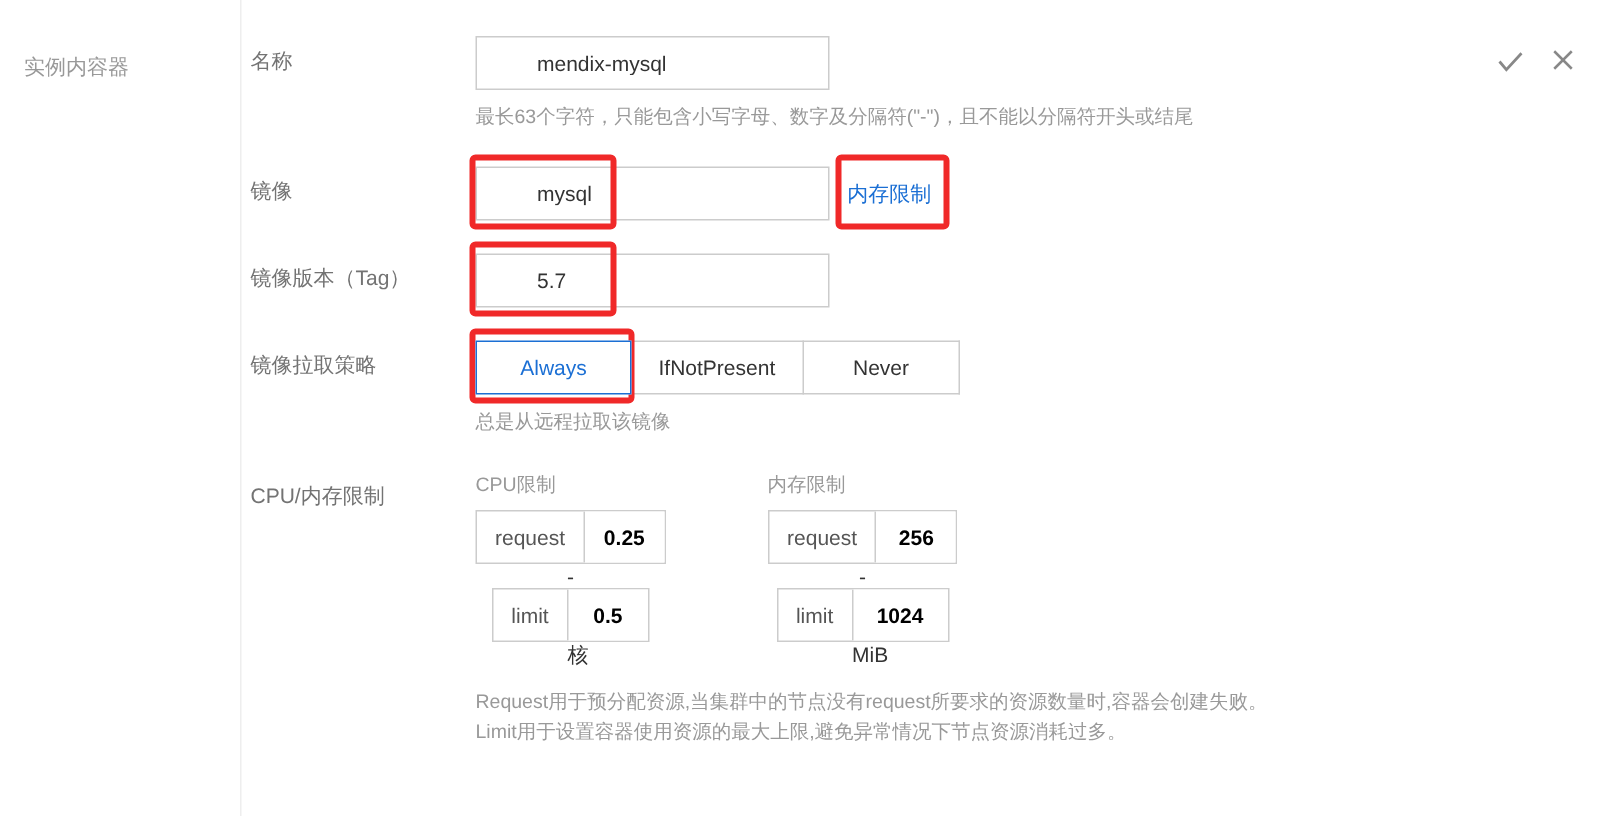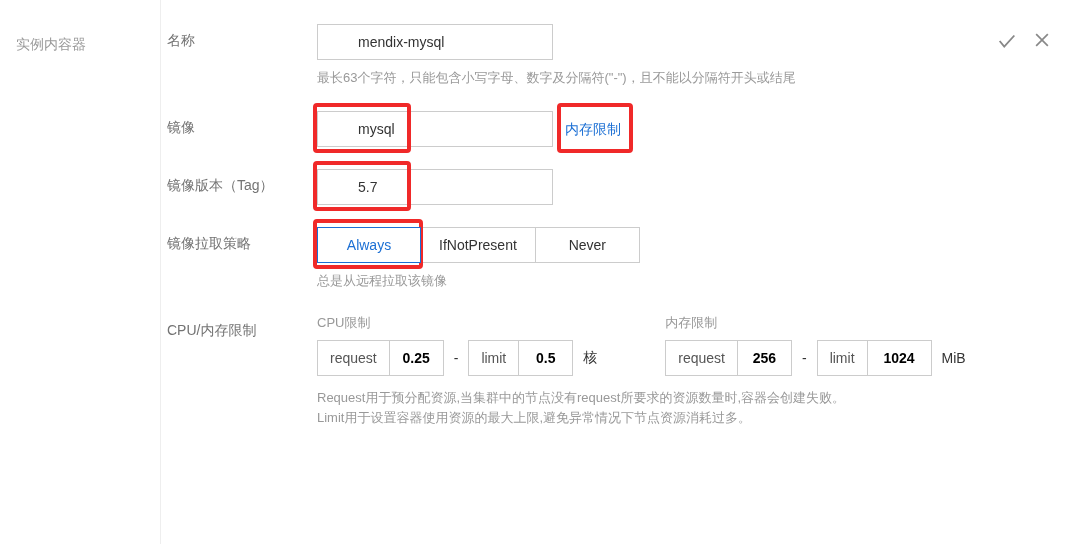--- a/index.html
+++ b/index.html
@@ -101,20 +101,21 @@
       position: relative;
     }
     .sub-label {
       color: #999;
       font-size: 13px;
       margin-bottom: 8px;
     }
     .limit-group {
       display: inline-flex;
       align-items: center;
+      flex-direction: column;
     }
     .limit-box {
       height: 36px;
       border: 1px solid #ccc;
       background: #fff;
       display: inline-flex;
       align-items: center;
     }
     .limit-label-inner {
       padding: 0 12px;

